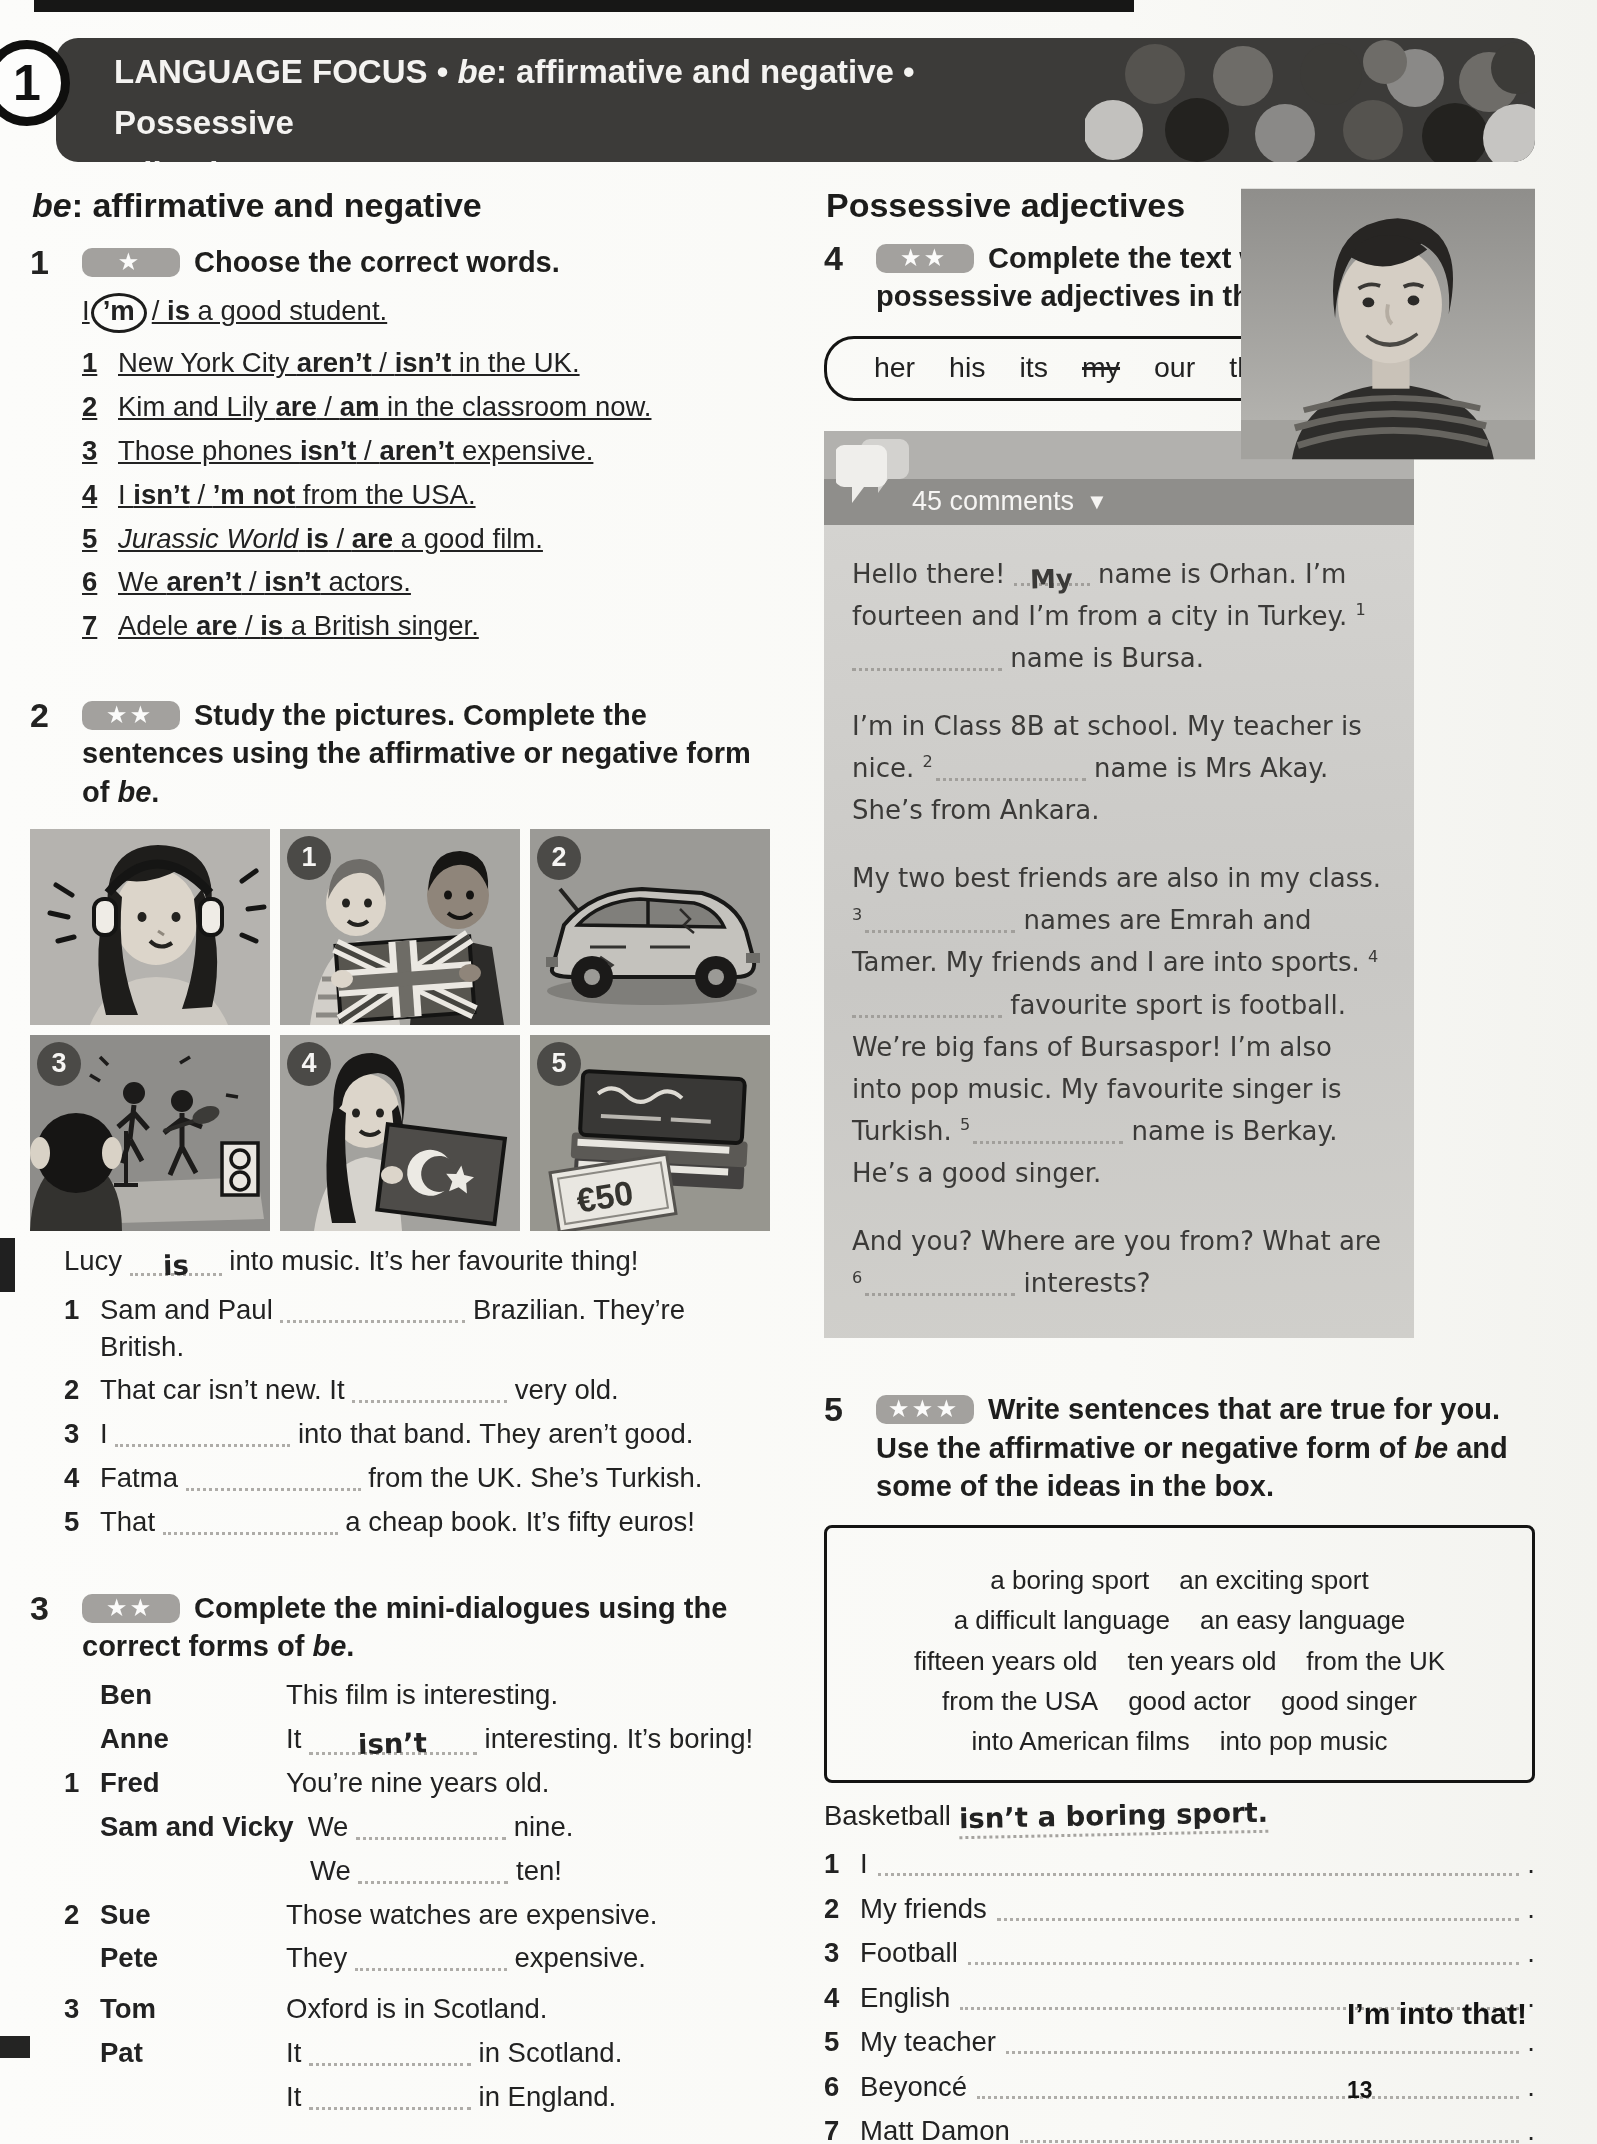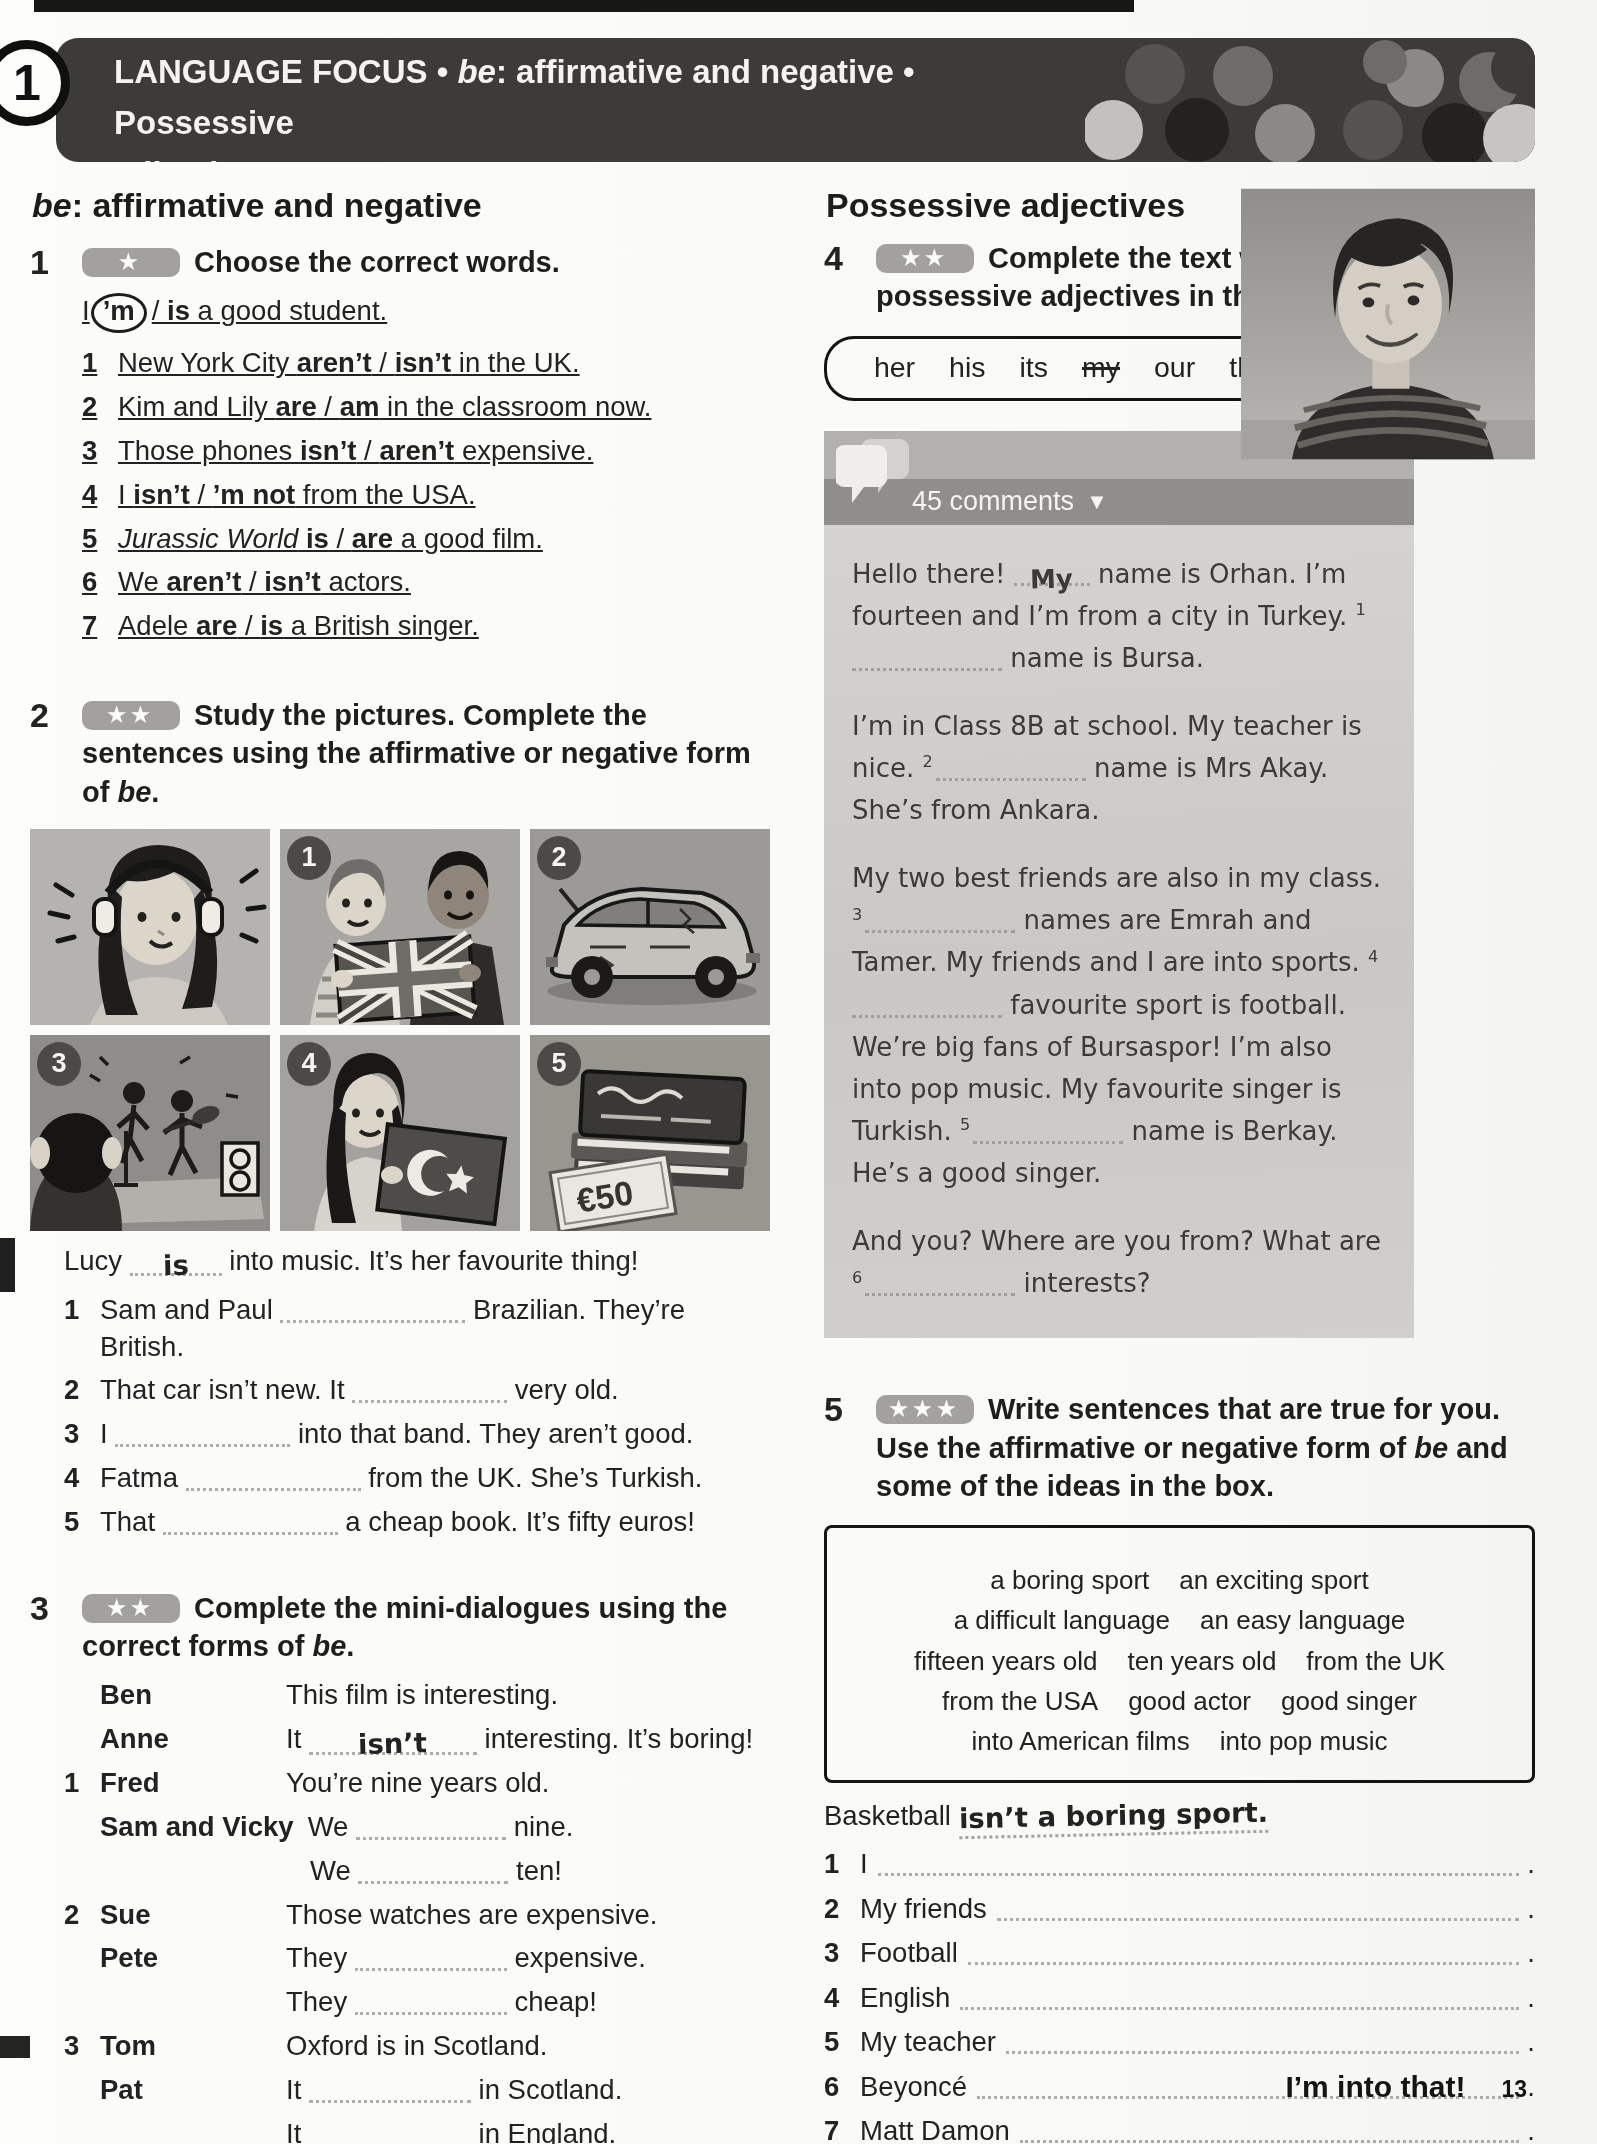--- a/index.html
+++ b/index.html
@@ -92,21 +92,21 @@
   .idealine{white-space:nowrap;}
   .idea{display:inline-block;margin:0 15px;}
   .fitem{display:flex;align-items:flex-end;margin:10px 0;font-size:27.5px;}
   .fitem .lnum{flex:0 0 36px;}
   .fpre{flex:0 0 auto;}
   .fblank{flex:1;border-bottom:3px dotted #aeaca8;height:1em;margin:0 8px 4px 10px;}
   .fend{flex:0 0 auto;}
   .ex5-example{font-size:27.5px;margin:16px 0 6px;}
 
   
-  .footer{position:absolute;right:70px;bottom:40px;display:flex;align-items:baseline;gap:36px;}
+  .footer{position:absolute;right:70px;bottom:40px;display:flex;align-items:baseline;gap:46px;flex-direction:column;}
   .footer-title{font-size:30px;font-weight:bold;color:#141413;}
   .page-number{font-size:23px;font-weight:bold;color:#141413;}
 </style>
 </head>
 <body>
 
 <div class="sheet">
   <div class="topstrip"></div>
   <div class="scan-mark-a"></div>
   <div class="scan-mark-b"></div>
@@ -437,21 +437,20 @@
               <span class="dtxt"><span>Those watches are expensive.</span></span>
             </div>
             <div class="dlg">
               <span class="dnum"></span>
               <span class="dspk">Pete</span>
               <span class="dtxt"><span>They </span><span class="blank" style="width: 152px;"></span><span> expensive.</span></span>
             </div>
             <div class="dlg">
               <span class="dnum"></span>
               <span class="dspk"></span>
-              <span class="dtxt"><span>They </span><span class="blank" style="width: 152px;"></span><span> cheap!</span></span>
             </div>
             <div class="dlg">
               <span class="dnum">3</span>
               <span class="dspk">Tom</span>
               <span class="dtxt"><span>Oxford is in Scotland.</span></span>
             </div>
             <div class="dlg">
               <span class="dnum"></span>
               <span class="dspk">Pat</span>
               <span class="dtxt"><span>It </span><span class="blank" style="width: 162px;"></span><span> in Scotland.</span></span>

